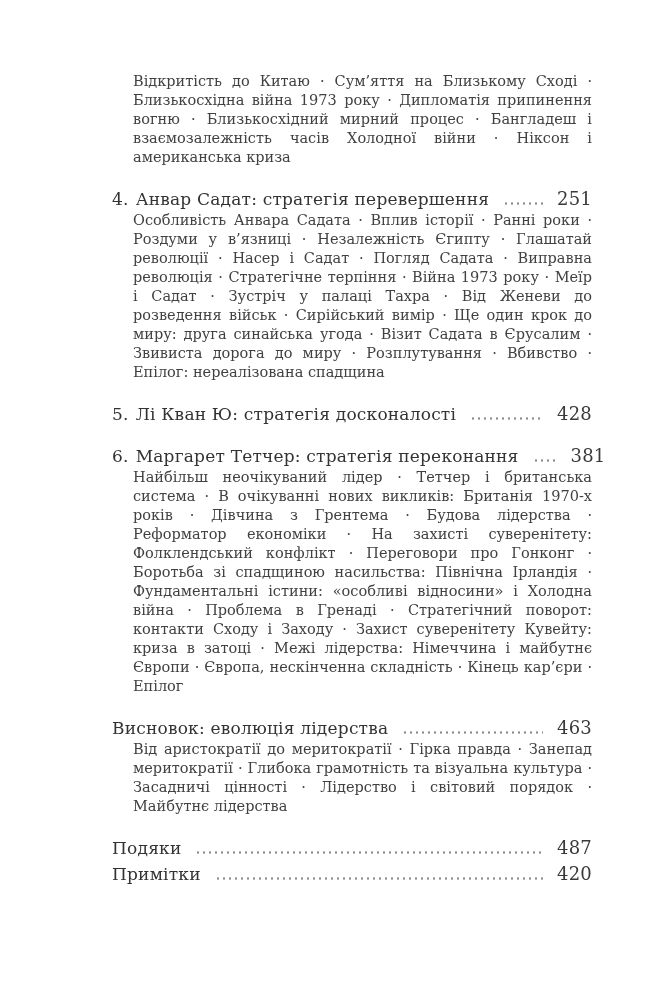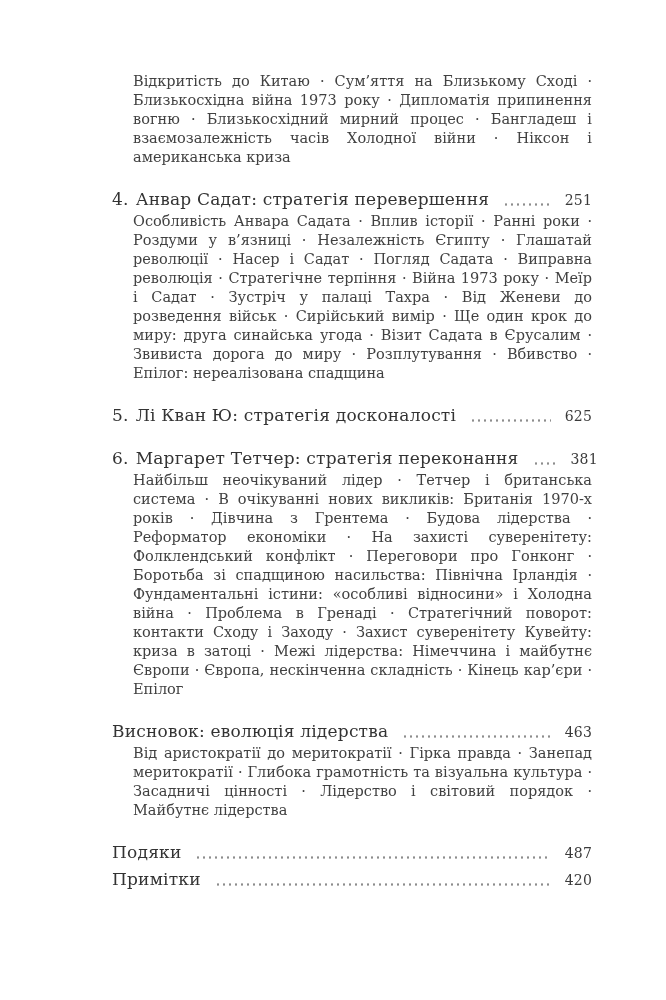--- a/index.html
+++ b/index.html
@@ -46,21 +46,21 @@
     height: 3px;
     margin: 0 14px;
     align-self: flex-end;
     margin-bottom: 4px;
     background-image: radial-gradient(circle, #8d8d8d 1px, rgba(141,141,141,0) 1.3px);
     background-size: 6px 3px;
     background-repeat: repeat-x;
     background-position: left bottom;
   }
   .pageno {
-    font-size: 14px;
+    font-size: 18px;
     white-space: nowrap;
     color: #3a3a3a;
   }
   .backmatter .entry-head { margin-top: 6px; }
   .backmatter { margin-top: 22px; }
 </style>
 </head>
 <body>
 
 <div class="page">
@@ -75,21 +75,21 @@
       <span class="pageno">251</span>
     </div>
     <p class="topics">Особливість Анвара Садата · Вплив історії · Ранні роки · Роздуми у в’язниці · Незалежність Єгипту · Глашатай революції · Насер і Садат · Погляд Садата · Виправна революція · Стратегічне терпіння · Війна 1973 року · Меїр і Садат · Зустріч у палаці Тахра · Від Женеви до розведення військ · Сирійський вимір · Ще один крок до миру: друга синайська угода · Візит Садата в Єрусалим · Звивиста дорога до миру · Розплутування · Вбивство · Епілог: нереалізована спадщина</p>
   </div>
 
   <div class="entry">
     <div class="entry-head">
       <span class="entry-num">5.</span>
       <span class="entry-title">Лі Кван Ю: стратегія досконалості</span>
       <span class="leader"></span>
-      <span class="pageno">625</span>
+      <span class="pageno">428</span>
     </div>
   </div>
 
   <div class="entry">
     <div class="entry-head">
       <span class="entry-num">6.</span>
       <span class="entry-title">Маргарет Тетчер: стратегія переконання</span>
       <span class="leader"></span>
       <span class="pageno">381</span>
     </div>

